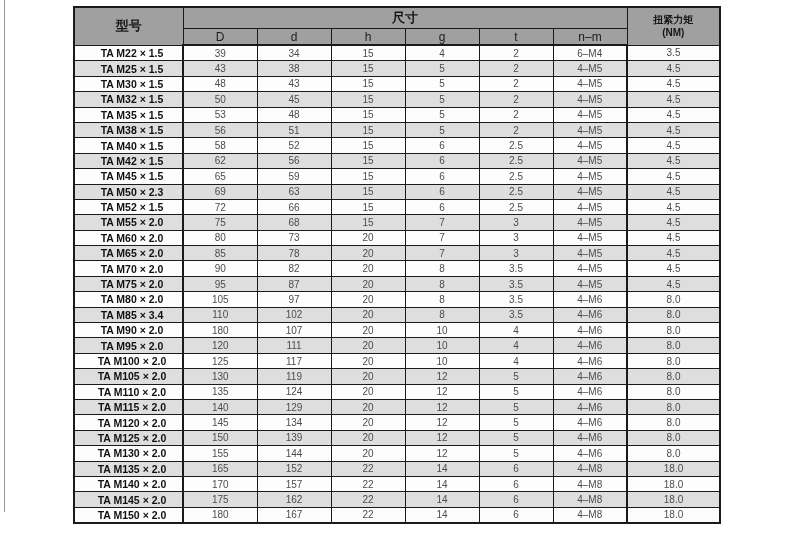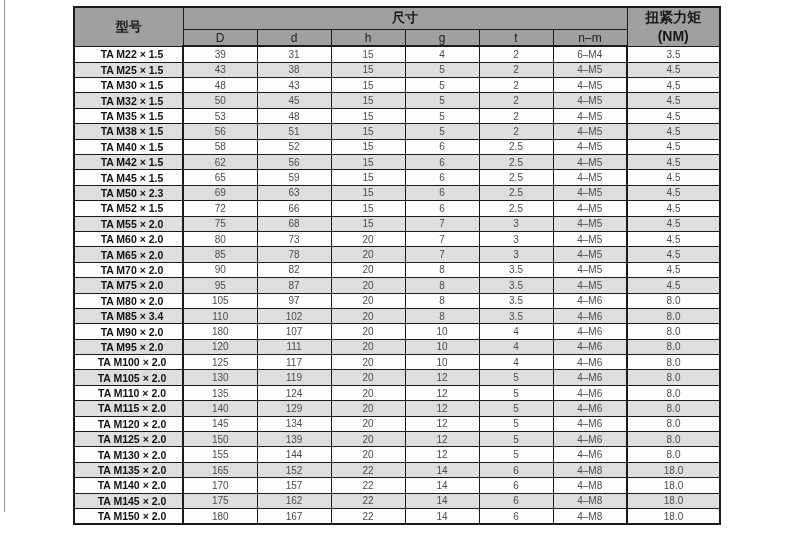--- a/index.html
+++ b/index.html
@@ -40,21 +40,21 @@
     overflow: hidden;
     white-space: nowrap;
   }
   col.c-model  { width: 109px; }
   col.c-dim    { width: 74px; }
   col.c-torque { width: 93px; }
 
   thead th { background: #a0a0a0; color: #161616; font-weight: bold; }
   th.model-h  { font-size: 13px; border-right-width: 2px; }
   th.size-h   { font-size: 13px; height: 20px; }
-  th.torque-h { font-size: 14px; border-left-width: 2px; line-height: 1.35; }
+  th.torque-h { font-size: 10px; border-left-width: 2px; line-height: 1.35; }
   tr.subhead th { font-size: 12px; height: 15px; font-weight: normal; color: #1c1c1c; }
   thead tr:last-child th { border-bottom-width: 2px; }
   th.model-h, th.torque-h { border-bottom-width: 2px; }
 
   tbody td {
     height: 14.4px;
     font-size: 10px;
     color: #4c4c4c;
     background: #fdfdfd;
   }
@@ -101,21 +101,21 @@
         <th>h</th>
         <th>g</th>
         <th>t</th>
         <th>n–m</th>
       </tr>
     </thead>
     <tbody>
         <tr>
     <td class="model">TA M22 × 1.5</td>
     <td>39</td>
-    <td>31</td>
+    <td>34</td>
     <td>15</td>
     <td>4</td>
     <td>2</td>
     <td>6–M4</td>
     <td class="torque">3.5</td>
   </tr>
         <tr>
     <td class="model">TA M25 × 1.5</td>
     <td>43</td>
     <td>38</td>

